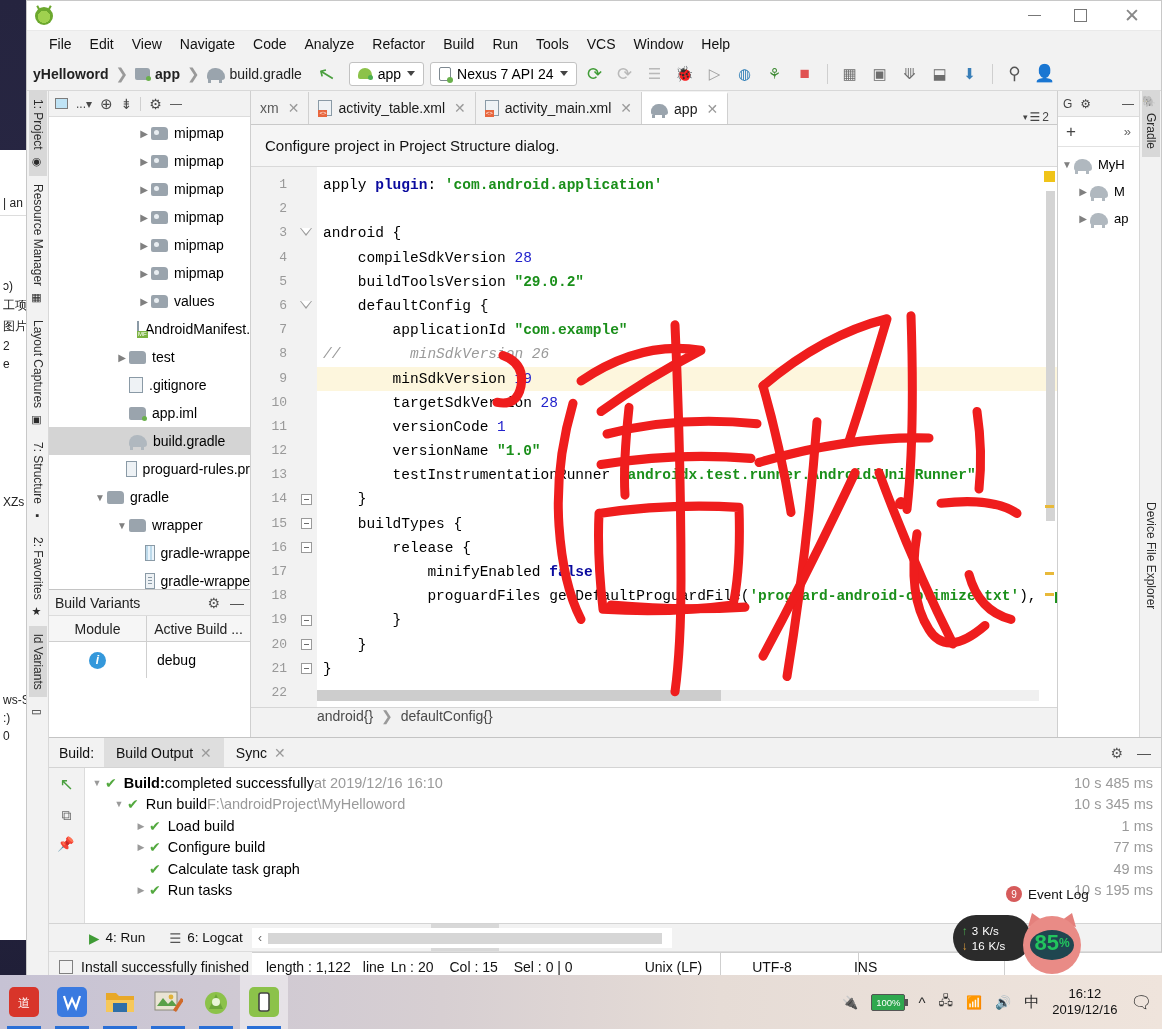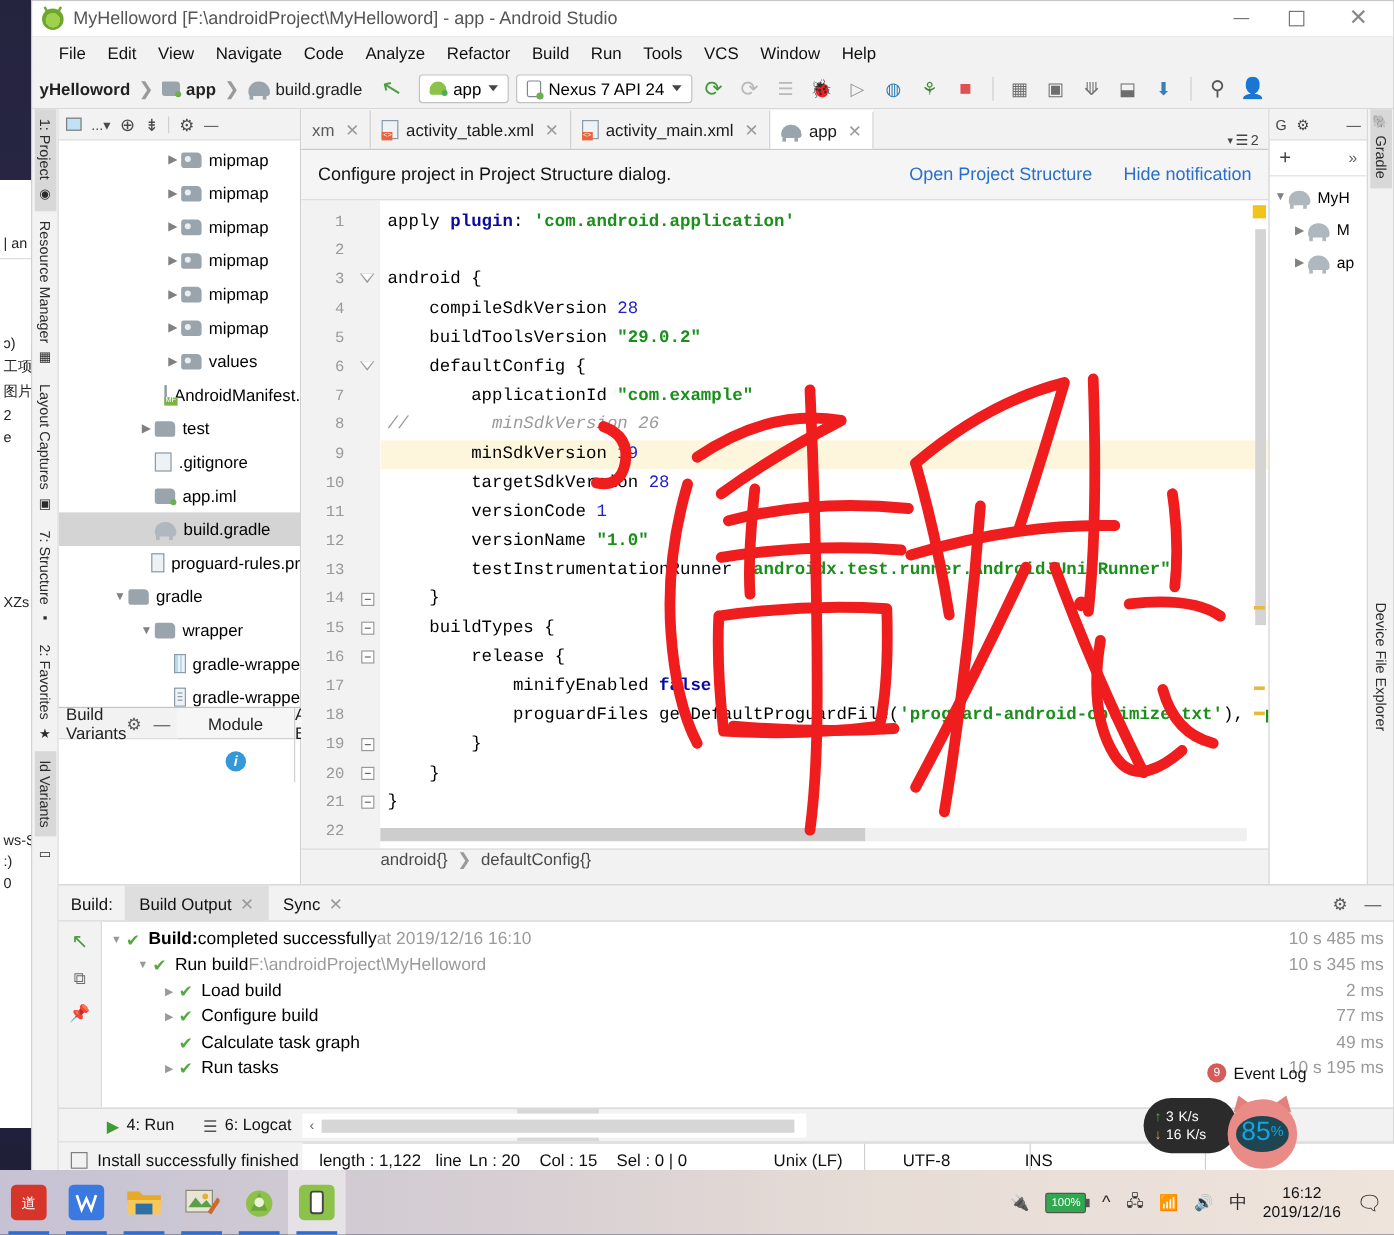--- a/index.html
+++ b/index.html
@@ -162,21 +162,21 @@
   }
   .tfile.zip{ background:repeating-linear-gradient(90deg,#bcd9ea 0 2px,#eaf4fb 2px 4px); }
   .tgradle{
     width:18px;height:12px;background:#b0b8bf;border-radius:8px 9px 3px 3px;margin-right:6px;
     position:relative; display:inline-block;
   }
   .tgradle::before{content:"";position:absolute;left:1px;bottom:-3px;width:3px;height:4px;background:#b0b8bf;}
   .tgradle::after{content:"";position:absolute;right:3px;bottom:-3px;width:3px;height:4px;background:#b0b8bf;}
 
   
-  #bv-panel { border-top:1px solid #c4c4c4; background:#fff; flex:0 0 148px; display:flex; flex-direction:row;}
+  #bv-panel { border-top:1px solid #c4c4c4; background:#fff; flex:0 0 148px; display:flex; flex-direction:column;}
   #bv-head { height:26px; display:flex; align-items:center; padding:0 6px; background:#f2f2f2;
              font-size:14px; color:#222; border-bottom:1px solid #dcdcdc;}
   #bv-head .sp { margin-left:auto; display:flex; gap:10px; color:#555;}
   #bv-table { font-size:14px; }
   #bv-thead { display:flex; height:26px; border-bottom:1px solid #cfcfcf; background:#f6f6f6;}
   #bv-thead div { display:flex; align-items:center; justify-content:center; color:#222;}
   #bv-thead .c1 { width:98px; border-right:1px solid #cfcfcf;}
   #bv-thead .c2 { flex:1; }
   #bv-trow { display:flex; height:36px; }
   #bv-trow .c1 { width:98px; border-right:1px solid #cfcfcf; display:flex;align-items:center;justify-content:center;}
@@ -359,21 +359,20 @@
   <div class="bw-row">ws-S</div>
   <div class="bw-row">:)</div>
   <div class="bw-row">0</div>
 </div>
 <div id="bw-chip"></div>
 
 <div id="as-window">
 
   <div id="titlebar">
     <span class="as-logo"></span>
-    <span id="title-text">MyHelloword [F:\androidProject\MyHelloword] - app - Android Studio</span>
     <div id="win-controls">
       <div class="wc">
           <span class="wc-min"></span>
         </div>
       <div class="wc">
           <span class="wc-max"></span>
         </div>
       <div class="wc">
           <span class="wc-close">✕</span>
         </div>
@@ -616,24 +615,20 @@
               </div>
               <div id="tabbar-right">
                 <span style="font-size:9px">▾</span>
                 <span>☰</span>
                 <span>2</span>
               </div>
             </div>
 
           <div id="notif">
             <span>Configure project in Project Structure dialog.</span>
-            <span class="links">
-              <a href="#">Open Project Structure</a>
-              <a href="#">Hide notification</a>
-            </span>
           </div>
 
           <div id="code-wrap">
             <div id="gutter">
                 <div class="gl">1</div>
                 <div class="gl">2</div>
                 <div class="gl">3</div>
                 <div class="gl">4</div>
                 <div class="gl">5</div>
                 <div class="gl">6</div>
@@ -865,21 +860,21 @@
                 <span class="tri">▶</span>
                 <span class="chk">✔</span>
                 <b></b>
                 <span>Run tasks</span>
                 <span class="muted"></span>
               </div>
             </div>
           <div id="build-times">
               <div class="brow">10 s 485 ms</div>
               <div class="brow">10 s 345 ms</div>
-              <div class="brow">2 ms</div>
+              <div class="brow">1 ms</div>
               <div class="brow">77 ms</div>
               <div class="brow">49 ms</div>
               <div class="brow">10 s 195 ms</div>
             </div>
         </div>
       </div>
 
       <div id="bottom-tabs">
           <div class="btab2">
             <span style="color:#3f9b35">▶</span>
@@ -961,21 +956,21 @@
 </div>
 
 <div id="cpu-pig">
   <svg width="72" height="72" viewBox="0 0 72 72">
     <path d="M12,20 L16,6 L30,16 Z" fill="#e4807c"></path>
     <path d="M60,20 L56,6 L42,16 Z" fill="#e4807c"></path>
     <circle cx="36" cy="38" r="29" fill="#e98b86"></circle>
     <ellipse cx="36" cy="38" rx="22" ry="15" fill="#1f4650"></ellipse>
   </svg>
   <div style="position:absolute; left:0; top:0; width:72px; height:72px; display:flex;
-              align-items:center; justify-content:center; color:#0ea5e9; font-size:22px; font-weight:normal;text-align:right;">
+              align-items:center; justify-content:center; color:#22c55e; font-size:22px; font-weight:bold;text-align:right;">
     <span>85</span>
       <span style="font-size:12px">%</span>
   </div>
 </div>
 
 <div id="watermark">https://blog.csdn.net/ShiYinYin_Harbour</div>
 
 <div id="taskbar">
   <div class="tbicon">
     <svg width="30" height="30" viewBox="0 0 30 30">

